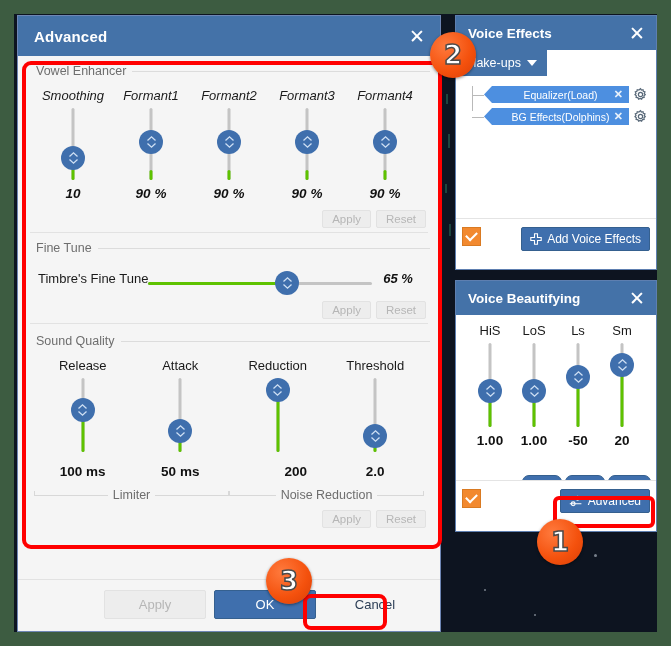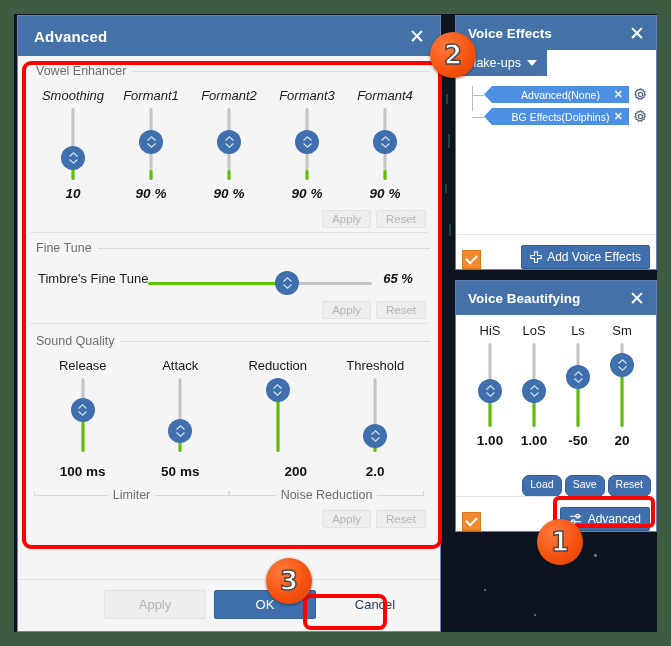--- a/index.html
+++ b/index.html
@@ -117,21 +117,21 @@
   .fx-item:before{content:"";position:absolute;left:-12px;top:50%;width:12px;height:1px;background:#b9b9b9;}
   .fx-chip{
     flex:1;height:17px;background:#4d8fe0;color:#fff;font-size:10.5px;
     display:flex;align-items:center;justify-content:center;position:relative;
     clip-path:polygon(8px 0,100% 0,100% 100%,8px 100%,0 50%);padding-left:8px;cursor:pointer;
   }
   .fx-chip .cx{position:absolute;right:6px;font-size:11px;font-weight:bold;color:#eaf2fb;}
   .gear{width:15px;height:15px;cursor:pointer;flex:0 0 auto;}
   .panel-foot{
     position:absolute;left:0;right:0;bottom:0;height:34px;background:#fff;border-top:1px solid #e4e4e4;
-    display:flex;align-items:flex-end;padding:0 6px;gap:6px;
+    display:flex;align-items:flex-start;padding:8px 6px;gap:6px;
   }
   .chk{width:17px;height:17px;background:#f2892f;border:1px solid #d97a22;display:flex;align-items:center;justify-content:center;cursor:pointer;}
   .chk:after{content:"";width:5px;height:9px;border:solid #fff;border-width:0 2px 2px 0;transform:rotate(45deg) translate(-1px,-1px);}
   .bluebtn{
     background:#3f6fad;color:#fff;font-size:12px;border:1px solid #35608f;border-radius:2px;
     padding:4px 8px;display:flex;align-items:center;gap:5px;cursor:pointer;white-space:nowrap;
   }
 
   #voice-beautifying{left:455px;top:280px;width:202px;height:252px;}
   .vb-area{position:absolute;left:0;right:0;top:34px;bottom:56px;padding:8px 6px 0 6px;box-sizing:border-box;}
@@ -413,21 +413,21 @@
   <div class="makeups">
     <span>Make-ups</span>
     <span class="caret"></span>
   </div>
 
   <div class="fx-area">
     <div class="tree">
 
       <div class="fx-item">
         <span class="fx-chip">
-          <span>Advanced(None)</span>
+          <span>Equalizer(Load)</span>
           <span class="cx">✕</span>
         </span>
         <svg class="gear" viewBox="0 0 24 24">
           <path fill="none" stroke="#5a6a7a" stroke-width="2" d="M12 8.6a3.4 3.4 0 1 0 0 6.8 3.4 3.4 0 0 0 0-6.8z"></path>
           <path fill="none" stroke="#5a6a7a" stroke-width="2" d="M12 2.6l1.4 2.3 2.6-.5.6 2.6 2.5.9-1.1 2.4 1.6 2.1-2.1 1.6.3 2.7-2.7.3-1.3 2.4-2.4-1.2-2.4 1.2-1.3-2.4-2.7-.3.3-2.7-2.1-1.6 1.6-2.1-1.1-2.4 2.5-.9.6-2.6 2.6.5z"></path>
         </svg>
       </div>
 
       <div class="fx-item">
         <span class="fx-chip">

